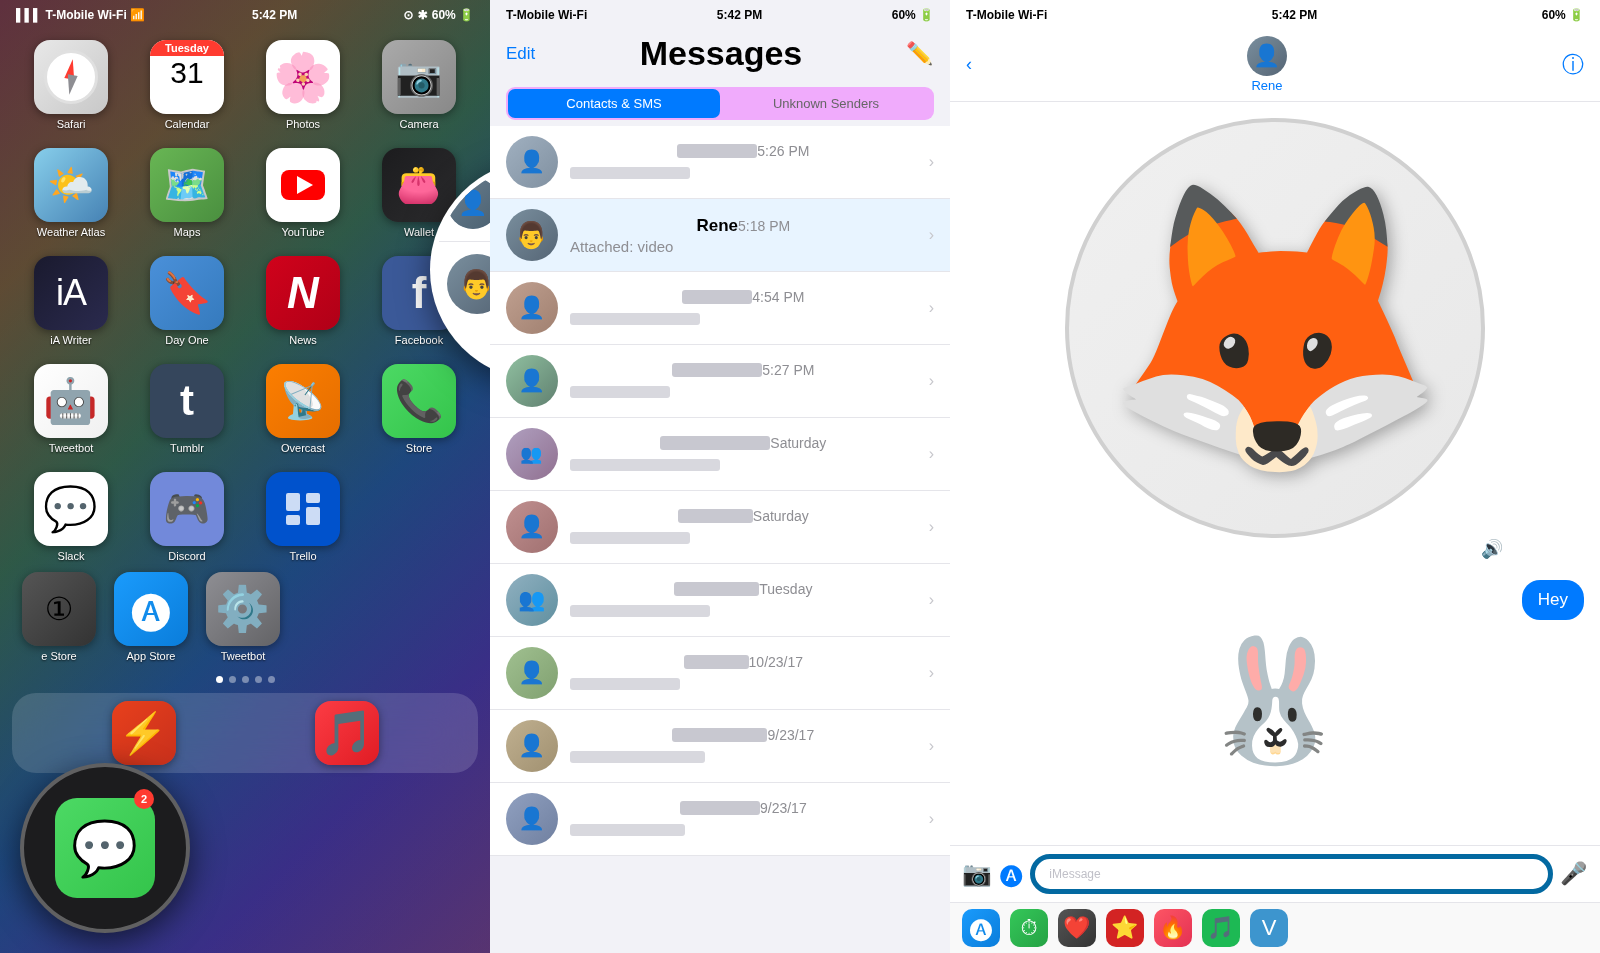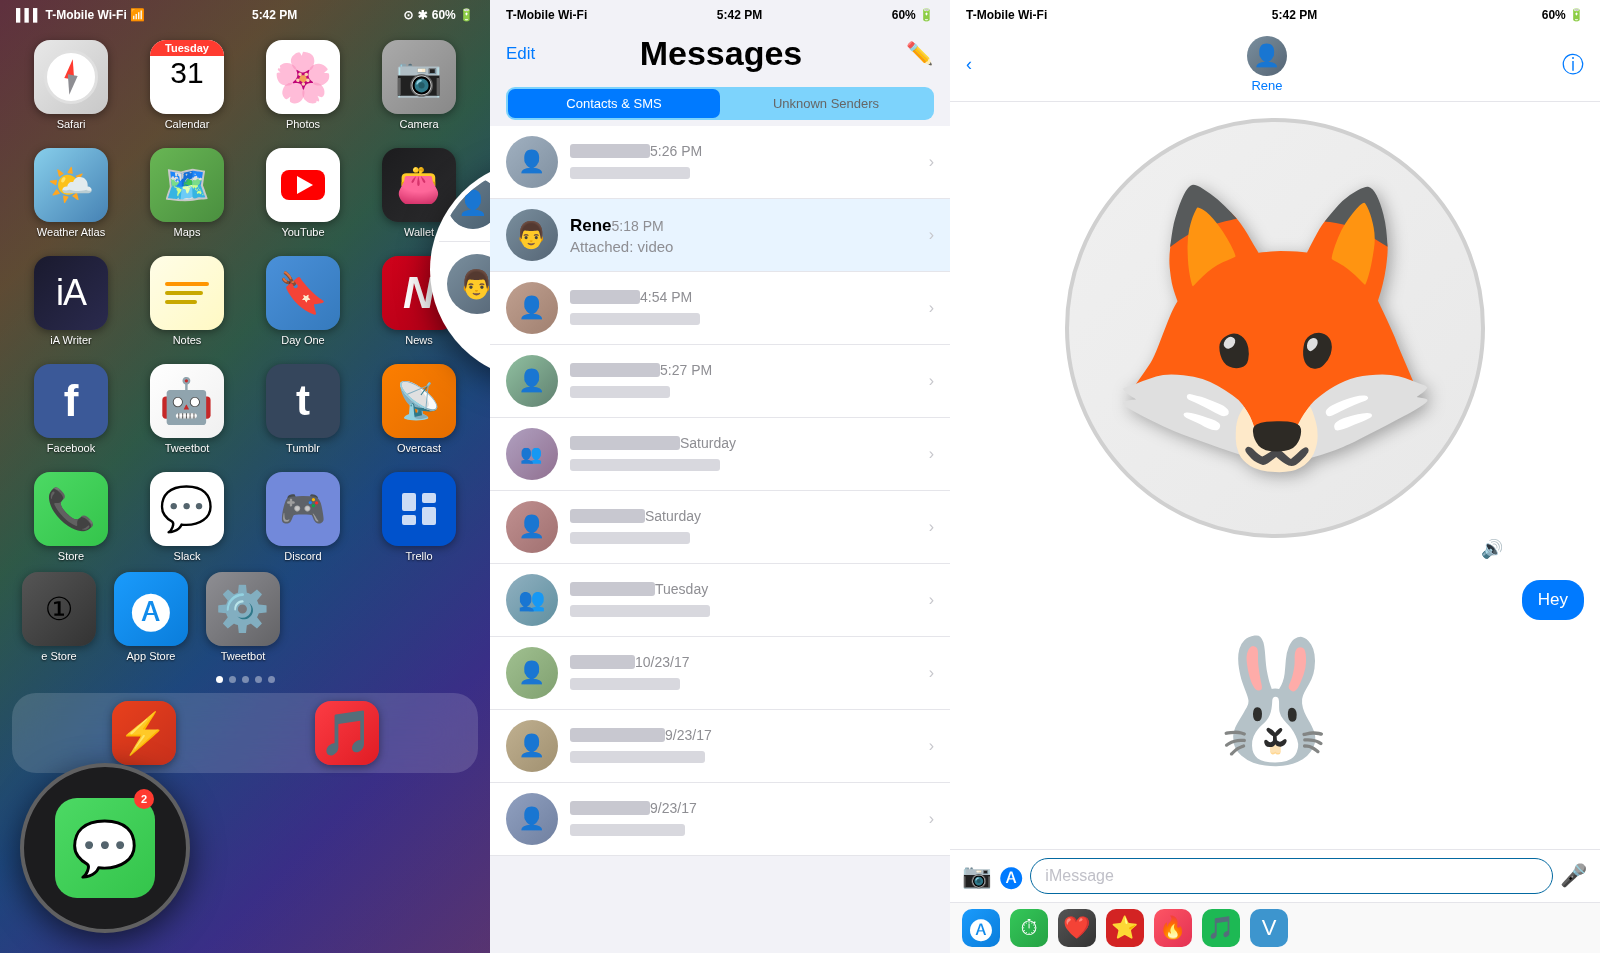--- a/index.html
+++ b/index.html
@@ -236,21 +236,21 @@
       font-weight: 700;
       color: #000;
     }
     .msg-header .compose-btn {
       color: #007aff;
       font-size: 22px;
       cursor: pointer;
     }
     .segment-control {
       display: flex;
-      background: #7dd3fc;
+      background: #f0abfc;
       border-radius: 9px;
       margin: 6px 16px;
       padding: 2px;
     }
     .segment-btn {
       flex: 1;
       padding: 7px;
       text-align: center;
       font-size: 13px;
       font-weight: 500;
@@ -292,21 +292,21 @@
       align-items: center;
       justify-content: center;
       font-size: 22px;
     }
     .contact-avatar.rene {
       background: #8e9fb0;
     }
     .msg-content { flex: 1; min-width: 0; }
     .msg-name-row {
       display: flex;
-      justify-content: flex-start;
+      justify-content: center;
       align-items: center;
     }
     .msg-name {
       font-size: 17px;
       font-weight: 600;
       color: #000;
     }
     .msg-time {
       font-size: 14px;
       color: #8e8e93;
@@ -461,24 +461,24 @@
       gap: 8px;
       background: white;
     }
     .input-icon-btn {
       color: #8e8e93;
       font-size: 24px;
       cursor: pointer;
     }
     .chat-input-field {
       flex: 1;
-      border: 1px solid #0369a1;
+      border: 5px solid #0369a1;
       border-radius: 20px;
       padding: 8px 14px;
-      font-size: 16px;
+      font-size: 12px;
       color: #8e8e93;
       background: white;
     }
     .mic-btn {
       color: #8e8e93;
       font-size: 22px;
       cursor: pointer;
     }
 
     .app-strip {
@@ -760,30 +760,20 @@
       <span class="app-label">Wallet</span>
     </div>
 
     <div class="app-icon-wrap">
       <div class="app-icon iawriter-icon">
         <span class="ia-text">iA</span>
       </div>
       <span class="app-label">iA Writer</span>
     </div>
 
-    <div class="app-icon-wrap">
-      <div class="app-icon notes-icon">
-        <div class="notes-lines">
-          <div class="note-line"></div>
-          <div class="note-line"></div>
-          <div class="note-line"></div>
-        </div>
-      </div>
-      <span class="app-label">Notes</span>
-    </div>
 
     <div class="app-icon-wrap">
       <div class="app-icon dayone-icon">
         <span class="dayone-bookmark">🔖</span>
       </div>
       <span class="app-label">Day One</span>
     </div>
 
     <div class="app-icon-wrap">
       <div class="app-icon news-icon">

